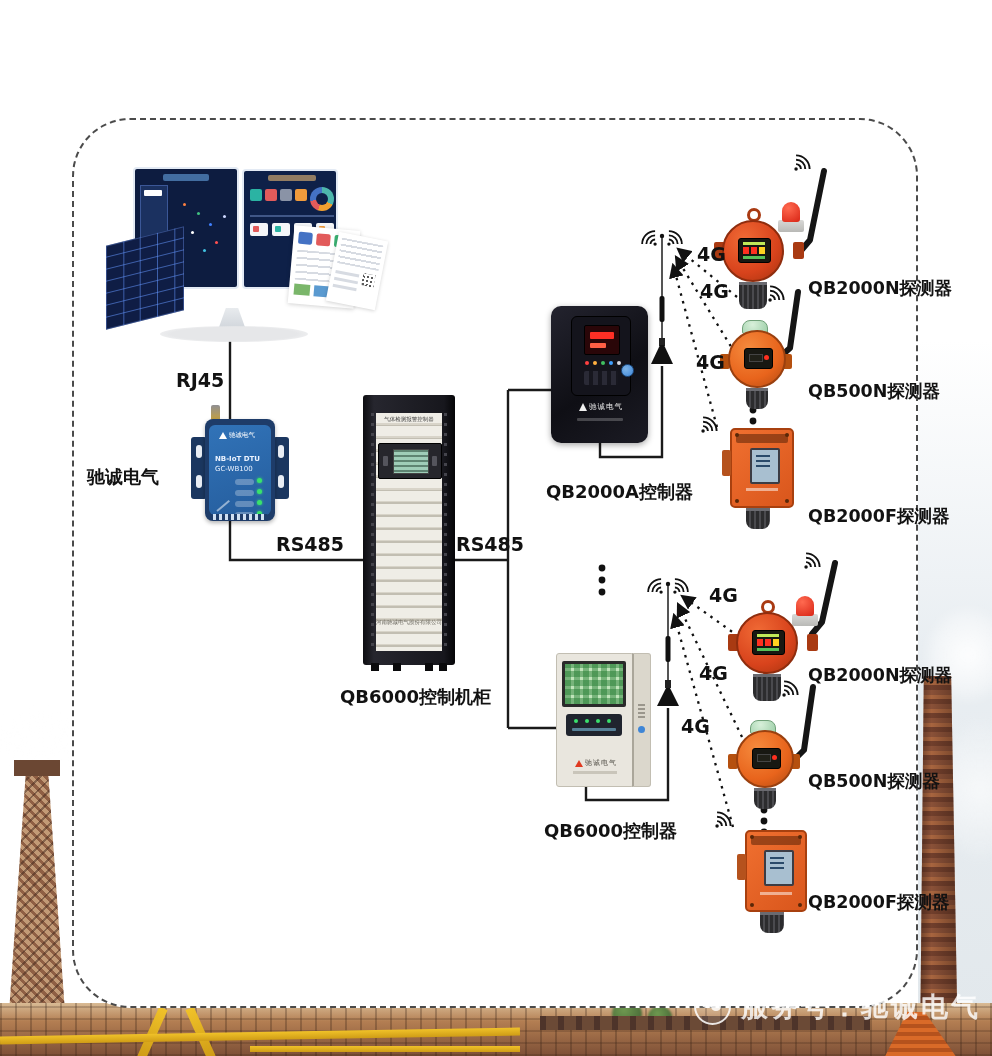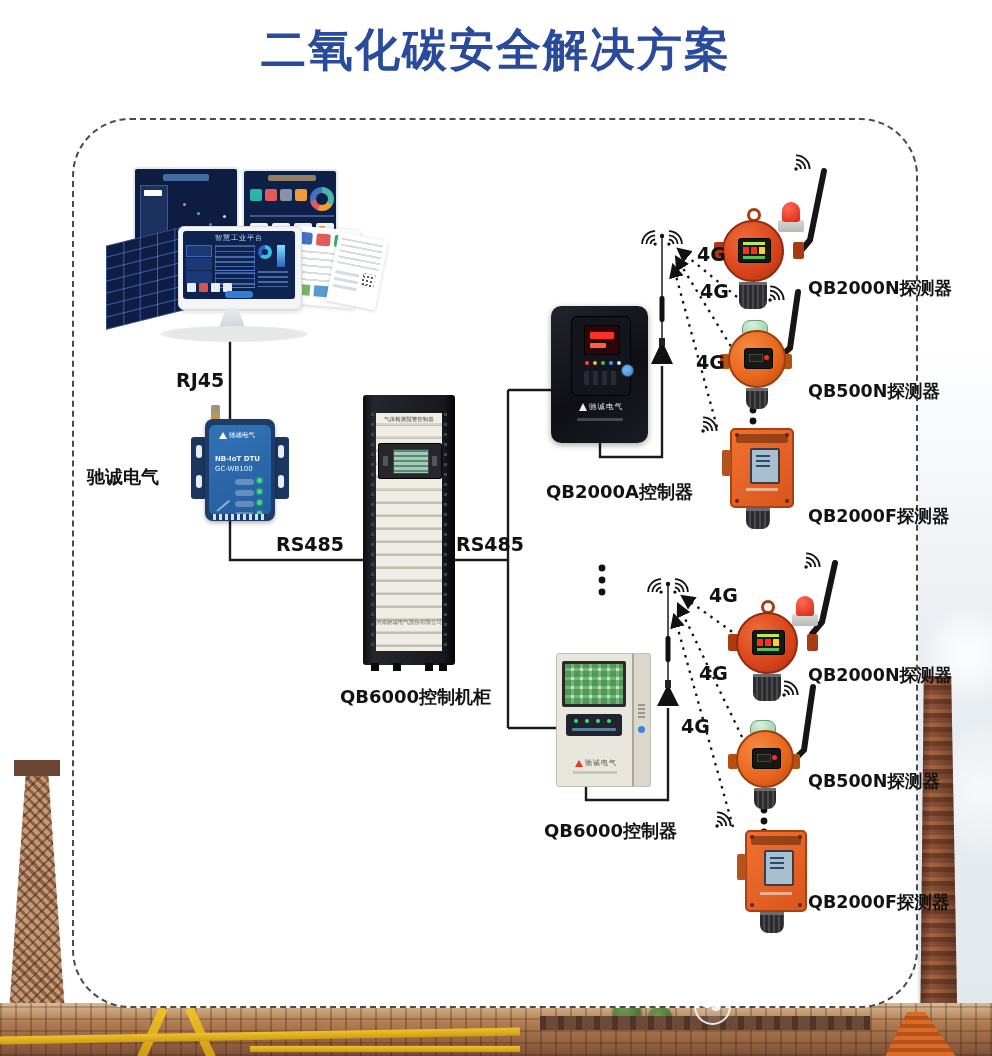--- a/index.html
+++ b/index.html
@@ -104,21 +104,20 @@
   <div class="abs photo band"></div>
   <div class="abs photo bush" style="left:612px;top:1000px;width:30px;height:28px;"></div>
   <div class="abs photo bush" style="left:648px;top:1006px;width:24px;height:22px;"></div>
   <div class="abs photo conveyor"></div>
   <div class="abs photo beamY" style="left:148px;top:1006px;width:9px;height:54px;transform:rotate(24deg);"></div>
   <div class="abs photo beamY" style="left:196px;top:1006px;width:9px;height:54px;transform:rotate(-24deg);"></div>
   <div class="abs photo beamY" style="left:0px;top:1032px;width:520px;height:8px;transform:rotate(-1deg);"></div>
   <div class="abs photo beamY" style="left:250px;top:1046px;width:270px;height:6px;"></div>
   <div class="abs photo crane-or"></div>
 
-  <div class="abs title">二氧化碳安全解决方案</div>
 
   <div class="abs frame" style="z-index:1;"></div>
 
   <svg class="abs" style="left:0;top:0;z-index:2;" width="992" height="1056" viewBox="0 0 992 1056">
     <defs>
       <marker id="ah" viewBox="0 0 10 10" refX="8.5" refY="5" markerWidth="6.5" markerHeight="6.5" orient="auto-start-reverse">
         <path d="M0,0 L10,5 L0,10 z" fill="#111"></path>
       </marker>
       <symbol id="wifi" viewBox="0 0 24 24">
         <circle cx="3.5" cy="20.5" r="2" fill="#111"></circle>
@@ -251,35 +250,20 @@
       <div class="tile" style="left:41px;top:6px;width:14px;height:12px;background:#3bb273;"></div>
       <div class="abs" style="left:5px;top:24px;width:54px;height:30px;background:repeating-linear-gradient(180deg,#d7dbe2 0 2px,transparent 2px 7px);"></div>
       <div class="abs" style="left:5px;top:58px;width:16px;height:11px;background:#7ab66a;box-shadow:20px 0 0 #5a9ad0,40px 0 0 #c7a36a;"></div>
     </div>
     <div class="abs" style="left:232px;top:86px;width:50px;height:70px;background:#fff;transform:rotate(11deg);box-shadow:0 1px 4px rgba(0,0,0,.18);">
       <div class="abs" style="left:4px;top:5px;width:42px;height:26px;background:repeating-linear-gradient(180deg,#d7dbe2 0 2px,transparent 2px 6px);"></div>
       <div class="abs" style="left:32px;top:36px;width:12px;height:12px;background:repeating-linear-gradient(0deg,#333 0 2px,#fff 2px 4px),repeating-linear-gradient(90deg,#333 0 2px,#fff 2px 4px);background-blend-mode:screen;"></div>
       <div class="abs" style="left:4px;top:38px;width:24px;height:3px;background:#d7dbe2;box-shadow:0 7px 0 #d7dbe2,0 14px 0 #d7dbe2;"></div>
     </div>
 
-    <div class="abs" style="left:78px;top:76px;width:122px;height:82px;background:#f2f4f6;border-radius:6px;border:1px solid #d7dbe0;box-shadow:0 2px 5px rgba(0,0,0,.15);">
-      <div class="abs" style="left:4px;top:4px;width:112px;height:68px;background:#0f2350;border-radius:3px;overflow:hidden;">
-        <div class="abs" style="left:0;top:2px;width:112px;text-align:center;font-size:7px;letter-spacing:1px;color:#bfe0ff;">智慧工业平台</div>
-        <div class="abs" style="left:3px;top:14px;width:24px;height:10px;background:rgba(40,85,165,.45);border:1px solid rgba(100,150,255,.5);box-shadow:0 13px 0 rgba(40,85,165,.45),0 26px 0 rgba(40,85,165,.45);"></div>
-        <div class="abs" style="left:32px;top:14px;width:38px;height:24px;border:1px solid rgba(100,150,255,.45);background:repeating-linear-gradient(180deg,rgba(130,170,240,.5) 0 1.5px,transparent 1.5px 5px);"></div>
-        <div class="abs" style="left:32px;top:41px;width:38px;height:14px;border:1px solid rgba(100,150,255,.45);background:repeating-linear-gradient(180deg,rgba(130,170,240,.5) 0 1.5px,transparent 1.5px 5px);"></div>
-        <div class="abs" style="left:75px;top:14px;width:14px;height:14px;border-radius:50%;background:conic-gradient(#35c0e8 0 220deg,#2a62c8 220deg 360deg);">
-          <div class="abs" style="left:4px;top:4px;width:6px;height:6px;border-radius:50%;background:#0f2350;"></div>
-        </div>
-        <div class="abs" style="left:94px;top:14px;width:8px;height:22px;background:linear-gradient(180deg,#7fe3ff,#2a62c8);"></div>
-        <div class="abs" style="left:75px;top:40px;width:30px;height:16px;background:repeating-linear-gradient(180deg,rgba(130,170,240,.5) 0 1.5px,transparent 1.5px 5px);"></div>
-        <div class="abs" style="left:4px;top:52px;width:9px;height:9px;background:#e8ecf2;border-radius:1px;box-shadow:12px 0 0 #e05050,24px 0 0 #e8ecf2,36px 0 0 #e8ecf2;"></div>
-        <div class="abs" style="left:42px;top:60px;width:28px;height:7px;border-radius:4px;background:#2f7fd8;"></div>
-      </div>
-    </div>
     <div class="abs mon-stand" style="left:118px;top:158px;width:28px;height:22px;"></div>
     <div class="abs mon-base" style="left:60px;top:176px;width:148px;height:16px;"></div>
   </div>
 
   <div class="abs" style="left:191px;top:415px;width:98px;height:108px;z-index:3;">
     <div class="abs dtu-ear" style="left:0;top:22px;width:16px;height:62px;">
       <div class="slot" style="top:8px;"></div>
         <div class="slot" style="top:38px;"></div>
     </div>
     <div class="abs dtu-ear" style="left:82px;top:22px;width:16px;height:62px;">
@@ -471,15 +455,16 @@
 
   <div class="abs g4" style="left:697px;top:243px;z-index:4;">4G</div>
   <div class="abs g4" style="left:700px;top:280px;z-index:4;">4G</div>
   <div class="abs g4" style="left:696px;top:351px;z-index:4;">4G</div>
   <div class="abs g4" style="left:709px;top:584px;z-index:4;">4G</div>
   <div class="abs g4" style="left:699px;top:662px;z-index:4;">4G</div>
   <div class="abs g4" style="left:681px;top:715px;z-index:4;">4G</div>
 
   <div class="abs wm" style="left:694px;top:988px;">
     <div class="wm-icon"></div>
+    <div class="wm-text">服务号：驰诚电气</div>
   </div>
 
 </div>
 
 </body></html>

